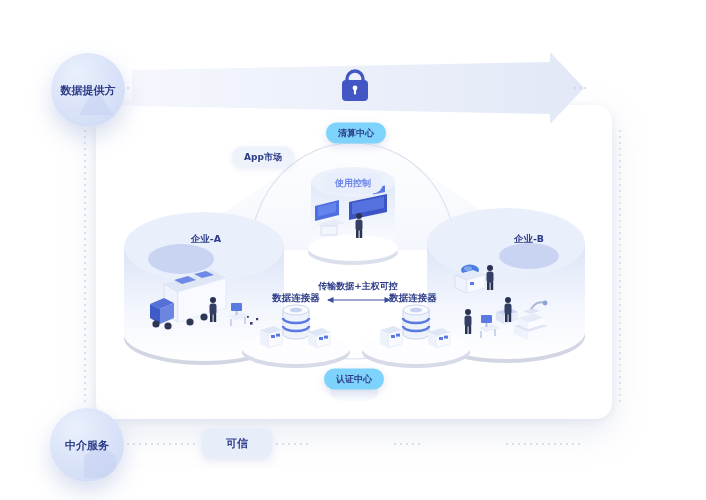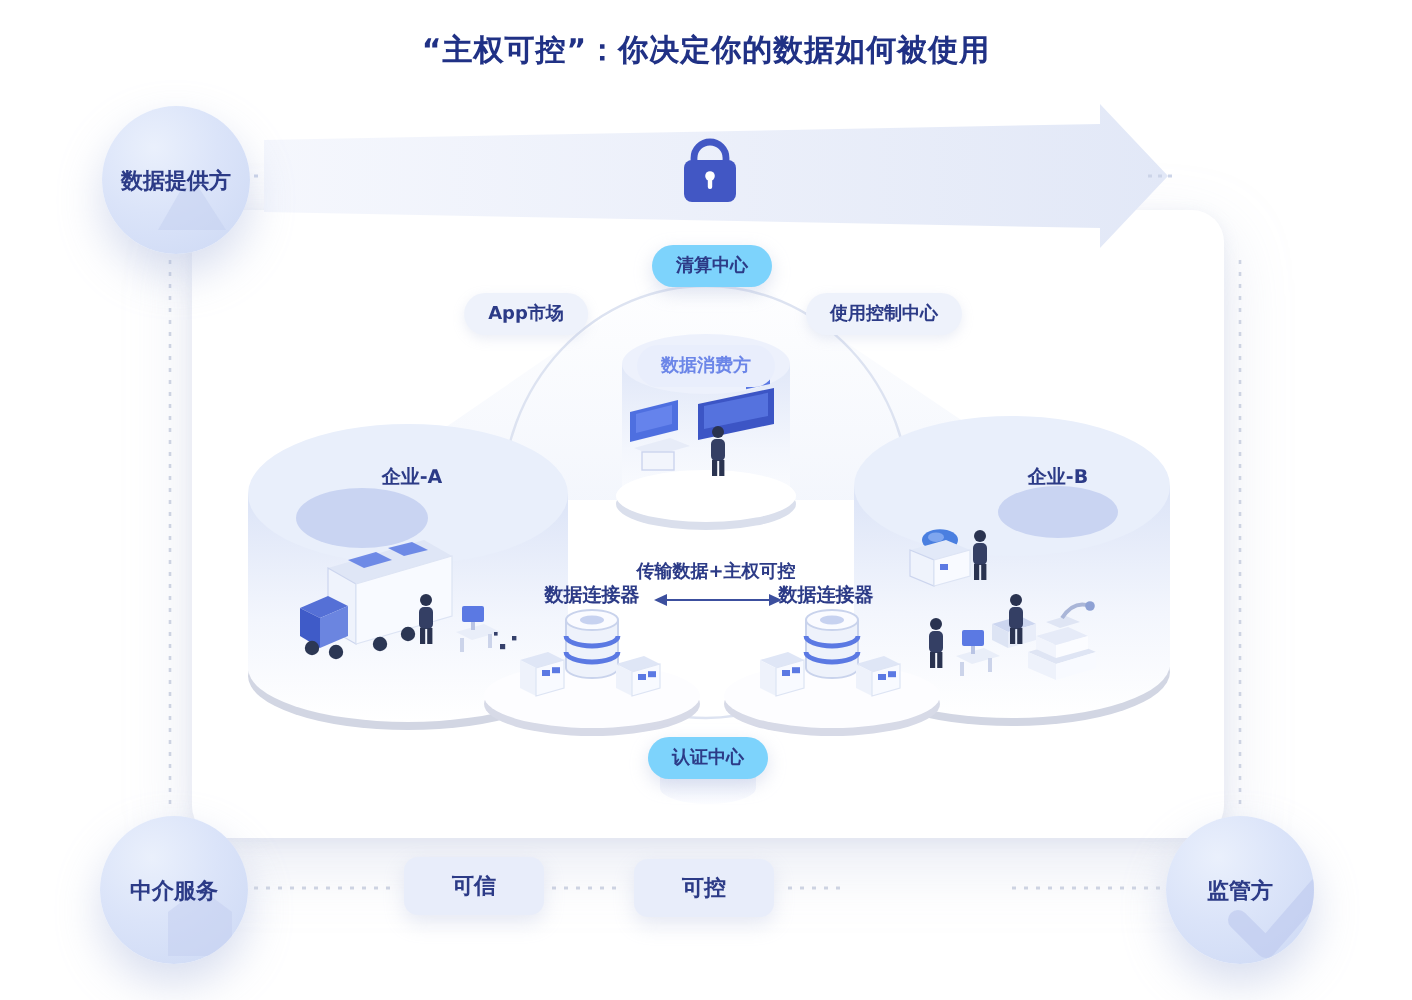--- a/index.html
+++ b/index.html
@@ -41,21 +41,20 @@
     padding:7px 24px;border-radius:7px;background:#e8edfa;
     font-size:11px;font-weight:bold;color:#2c3b87;white-space:nowrap;
     box-shadow:0 4px 10px rgba(175,186,218,.30);z-index:5;
   }
 </style>
 </head>
 <body>
 
 <div class="canvas">
 
-  <div class="title">“主权可控”：你决定你的数据如何被使用</div>
 
   <div class="card"></div>
 
   <svg class="art" viewBox="0 0 706 500" aria-hidden="true">
     <defs>
       <linearGradient id="arrowGrad" x1="0" y1="0" x2="1" y2="0">
         <stop offset="0" stop-color="#f5f7fd"></stop>
           <stop offset="1" stop-color="#e2e8f7"></stop>
       </linearGradient>
       <linearGradient id="cylBody" x1="0" y1="0" x2="0" y2="1">
@@ -241,45 +240,37 @@
   </div>
 
 
   <div class="circle" style="left:50px;top:408px;">
     <svg width="74" height="74" viewBox="0 0 74 74">
       <polygon points="34,48 50,36 66,48 66,70 34,70" fill="#c4cff0" opacity=".55"></polygon>
     </svg>
     <span>中介服务</span>
   </div>
 
-  <div class="circle" style="left:583px;top:408px;">
-    <svg width="74" height="74" viewBox="0 0 74 74">
-      <path d="M36,52 L50,66 L76,36" fill="none" stroke="#c0ccef" stroke-width="10" stroke-linecap="round" stroke-linejoin="round" opacity=".7"></path>
-    </svg>
-    <span>监管方</span>
-  </div>
 
   <svg class="art" style="pointer-events:none;" viewBox="0 0 706 500" aria-hidden="true">
     <g stroke="#cdd3e2" stroke-width="1.4" stroke-dasharray="2 4">
       <line x1="127" y1="444" x2="199" y2="444"></line>
       <line x1="276" y1="444" x2="310" y2="444"></line>
       <line x1="394" y1="444" x2="423" y2="444"></line>
       <line x1="506" y1="444" x2="581" y2="444"></line>
     </g>
   </svg>
 
   <div class="lbl pill" style="left:356px;top:133px;">清算中心</div>
   <div class="lbl pill soft" style="left:263px;top:157px;">App市场</div>
-  <div class="lbl pill soft" style="left:442px;top:157px;">使用控制中心</div>
-  <div class="lbl pill market" style="left:353px;top:183px;">数据消费方</div>
+  <div class="lbl pill market" style="left:353px;top:183px;">使用控制</div>
   <div class="lbl pill" style="left:354px;top:379px;">认证中心</div>
 
   <div class="lbl plain" style="left:206px;top:239px;">企业-A</div>
   <div class="lbl plain" style="left:494px;top:239px;margin-left:35px;">企业-B</div>
 
   <div class="lbl plain" style="left:296px;top:298px;">数据连接器</div>
   <div class="lbl plain" style="left:413px;top:298px;">数据连接器</div>
   <div class="lbl plain" style="left:358px;top:286px;font-size:9px;">传输数据+主权可控</div>
 
   <div class="badge" style="left:237px;top:443px;">可信</div>
-  <div class="badge" style="left:352px;top:444px;">可控</div>
 
 </div>
 
 </body></html>

